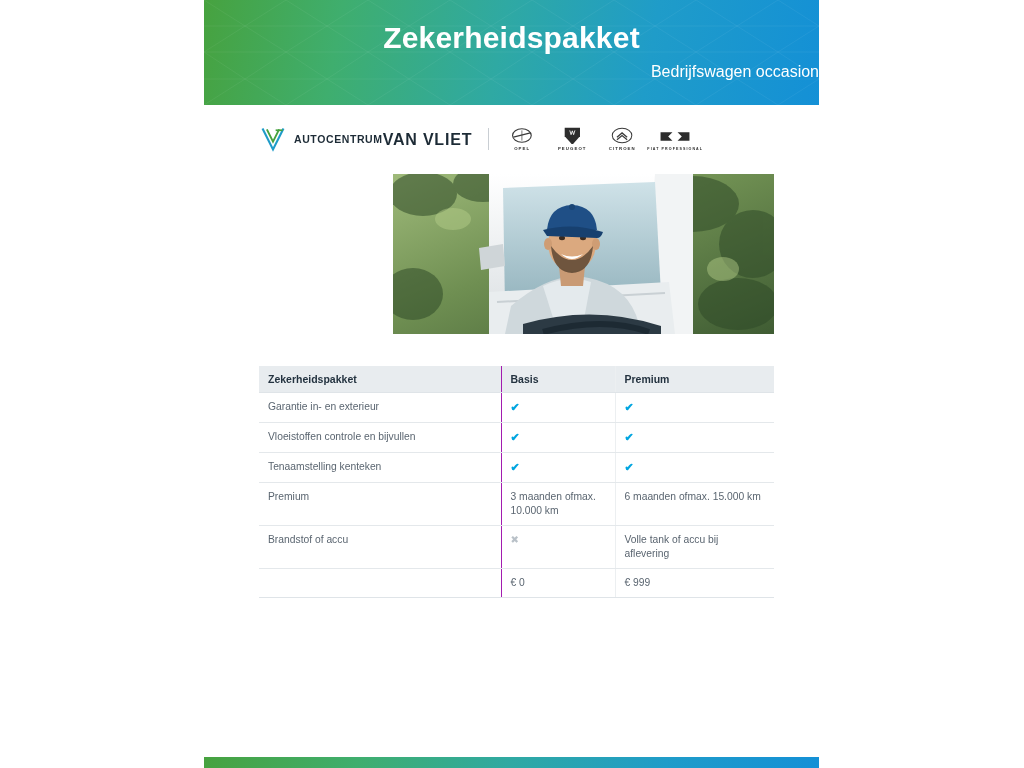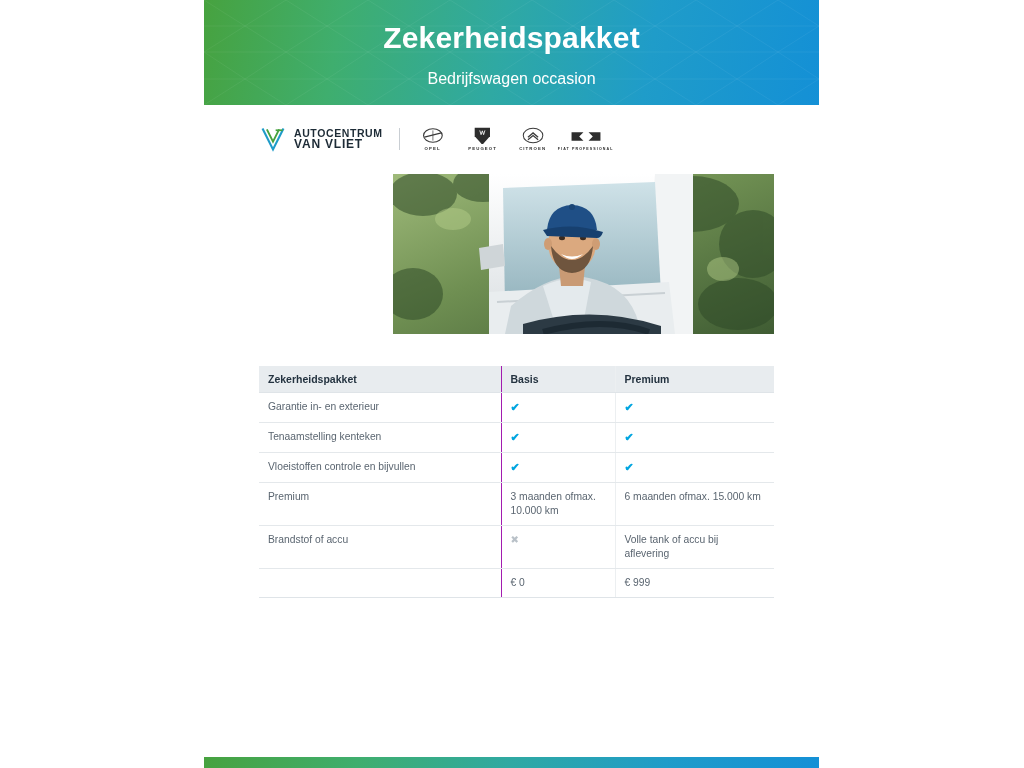--- a/index.html
+++ b/index.html
@@ -38,49 +38,50 @@
   .banner-title {
     font-size: 30px;
     font-weight: bold;
     letter-spacing: 0.2px;
     line-height: 36px;
   }
   .banner-sub {
     font-size: 16px;
     font-weight: normal;
     line-height: 22px;
-    margin-top: 12px;
+    margin-top: 5px;
+    text-align: right;
   }
 
   
   .brandrow {
     position: absolute;
     left: 259px; top: 122px;
     width: 520px; height: 34px;
     display: flex;
     align-items: center;
   }
   .logo-mark {
     width: 28px; height: 28px;
     margin-right: 7px;
     flex: 0 0 auto;
   }
   .logo-text {
     display: flex;
-    flex-direction: column;
+    flex-direction: row;
     justify-content: center;
     line-height: 11px;
   }
   .logo-text span {
     font-size: 10.5px;
     font-weight: bold;
     color: #1d2b36;
     letter-spacing: 0.6px;
   }
-  .logo-text .l2 { font-size: 12px; letter-spacing: 0.8px; }
+  .logo-text .l2 { font-size: 16px; letter-spacing: 0.8px; }
   .brand-div {
     width: 1px; height: 22px;
     background: #c9ced3;
     margin: 0 16px;
   }
   .brands {
     display: flex;
     align-items: center;
     gap: 16px;
   }
@@ -334,30 +335,30 @@
           <th class="col-premium">Premium</th>
         </tr>
       </thead>
       <tbody>
           <tr>
             <td class="col-feature">Garantie in- en exterieur</td>
             <td class="col-basis"><span class="check">✔</span></td>
             <td class="col-premium"><span class="check">✔</span></td>
           </tr>
           <tr>
+            <td class="col-feature">Vloeistoffen controle en bijvullen</td>
+            <td class="col-basis"><span class="check">✔</span></td>
+            <td class="col-premium"><span class="check">✔</span></td>
+          </tr>
+          <tr>
             <td class="col-feature">Tenaamstelling kenteken</td>
             <td class="col-basis"><span class="check">✔</span></td>
             <td class="col-premium"><span class="check">✔</span></td>
           </tr>
           <tr>
-            <td class="col-feature">Vloeistoffen controle en bijvullen</td>
-            <td class="col-basis"><span class="check">✔</span></td>
-            <td class="col-premium"><span class="check">✔</span></td>
-          </tr>
-          <tr>
             <td class="col-feature">Premium</td>
             <td class="col-basis"><span>3 maanden of</span><span>max. 10.000 km</span></td>
             <td class="col-premium"><span>6 maanden of</span><span>max. 15.000 km</span></td>
           </tr>
           <tr>
             <td class="col-feature">Brandstof of accu</td>
             <td class="col-basis"><span class="cross">✖</span></td>
             <td class="col-premium"><span>Volle tank of accu bij aflevering</span></td>
           </tr>
           <tr>

